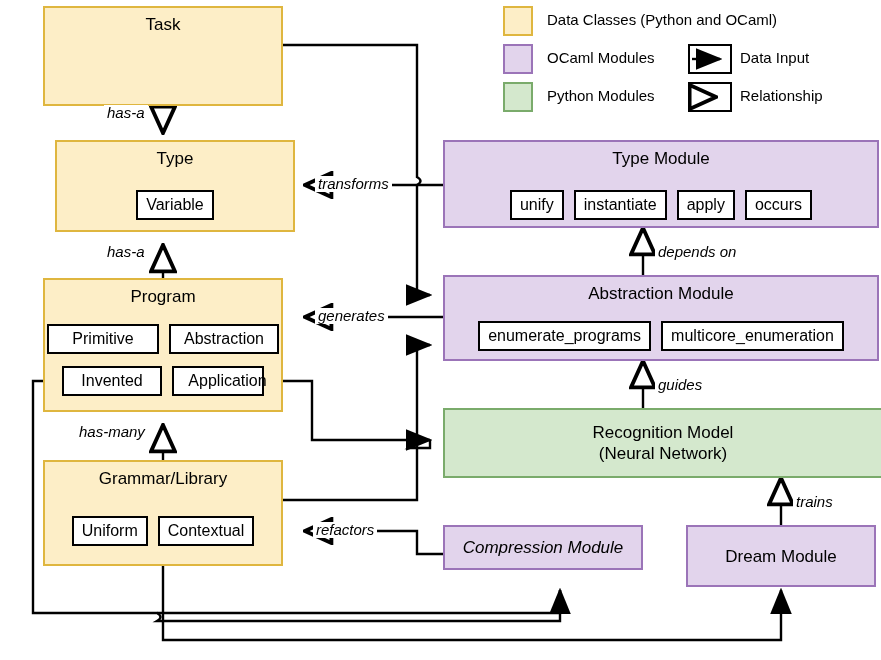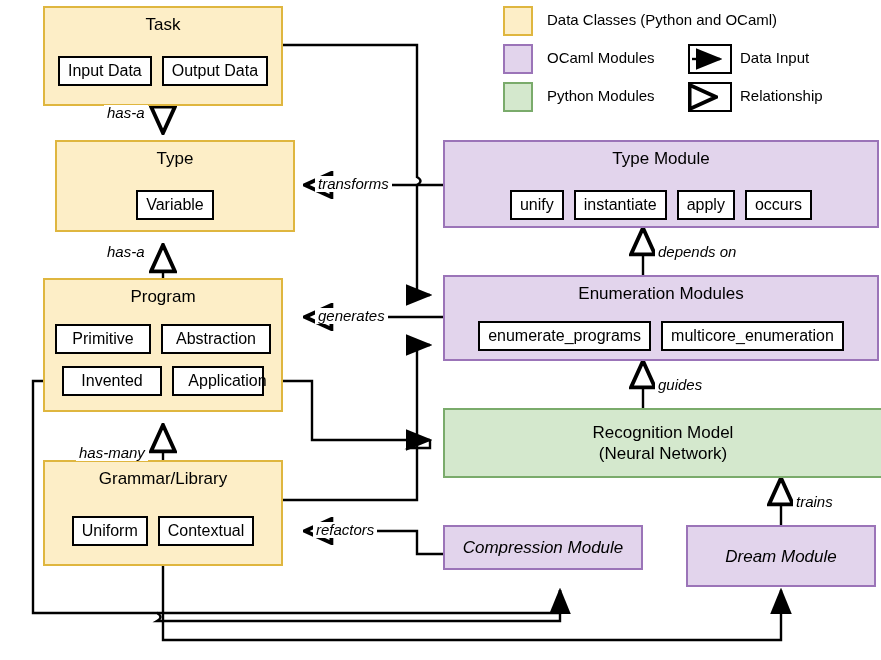--- a/index.html
+++ b/index.html
@@ -119,37 +119,33 @@
         <g fill="none" stroke="#000" stroke-width="2.4">
           <path d="M2,13 L26,13" marker-end="url(#hollow)"></path>
         </g>
       </svg>
     </div>
     <div class="legend-text" style="left:740px;top:86px;">Relationship</div>
   </div>
 
   <div class="group yellow" style="left:43px;top:6px;width:240px;height:100px;">
     <div class="group-title">Task</div>
-    <div class="slots" style="top:48px;">
-      <div class="slot">Input Data</div>
-      <div class="slot">Output Data</div>
-    </div>
   </div>
 
   <div class="group yellow" style="left:43px;top:140px;width:240px;height:92px;margin-left:12px;">
     <div class="group-title">Type</div>
     <div class="slots" style="top:48px;">
       <div class="slot">Variable</div>
     </div>
   </div>
 
   <div class="group yellow" style="left:43px;top:278px;width:240px;height:134px;">
     <div class="group-title">Program</div>
     <div class="slots" style="top:44px;">
-      <div class="slot" style="width:96px;">Primitive</div>
+      <div class="slot" style="width:112px;">Primitive</div>
       <div class="slot" style="width:110px;">Abstraction</div>
     </div>
     <div class="slots" style="top:86px;">
       <div class="slot" style="width:100px;">Invented</div>
       <div class="slot" style="width:92px;padding-left:27px;">Application</div>
     </div>
   </div>
 
   <div class="group yellow" style="left:43px;top:460px;width:240px;height:106px;">
     <div class="group-title">Grammar/Library</div>
@@ -163,45 +159,45 @@
     <div class="group-title">Type Module</div>
     <div class="slots" style="top:48px;">
       <div class="slot">unify</div>
       <div class="slot">instantiate</div>
       <div class="slot">apply</div>
       <div class="slot">occurs</div>
     </div>
   </div>
 
   <div class="group purple" style="left:443px;top:275px;width:436px;height:86px;">
-    <div class="group-title">Enumeration Modules</div>
+    <div class="group-title">Abstraction Module</div>
     <div class="slots" style="top:44px;">
       <div class="slot">enumerate_programs</div>
       <div class="slot">multicore_enumeration</div>
     </div>
   </div>
 
   <div class="group green" style="left:443px;top:408px;width:440px;height:70px;">
     <div class="group-title center">
       <span>Recognition Model</span>
       <span>(Neural Network)</span>
     </div>
   </div>
 
   <div class="group purple" style="left:443px;top:525px;width:200px;height:45px;font-style:italic;">
     <div class="group-title center">Compression Module</div>
   </div>
 
-  <div class="group purple" style="left:686px;top:525px;width:190px;height:62px;font-style:italic;">
+  <div class="group purple" style="left:686px;top:525px;width:190px;height:62px;">
     <div class="group-title center">Dream Module</div>
   </div>
 
   <div class="edge-label" style="left:104px;top:105px;">has-a</div>
   <div class="edge-label" style="left:104px;top:244px;">has-a</div>
-  <div class="edge-label" style="left:76px;top:424px;margin-top:21px;">has-many</div>
+  <div class="edge-label" style="left:76px;top:424px;">has-many</div>
   <div class="edge-label" style="left:315px;top:176px;">transforms</div>
   <div class="edge-label" style="left:315px;top:308px;">generates</div>
   <div class="edge-label" style="left:313px;top:522px;">refactors</div>
   <div class="edge-label" style="left:655px;top:244px;">depends on</div>
   <div class="edge-label" style="left:655px;top:377px;">guides</div>
   <div class="edge-label" style="left:793px;top:494px;">trains</div>
 
 </div>
 
 </body></html>

